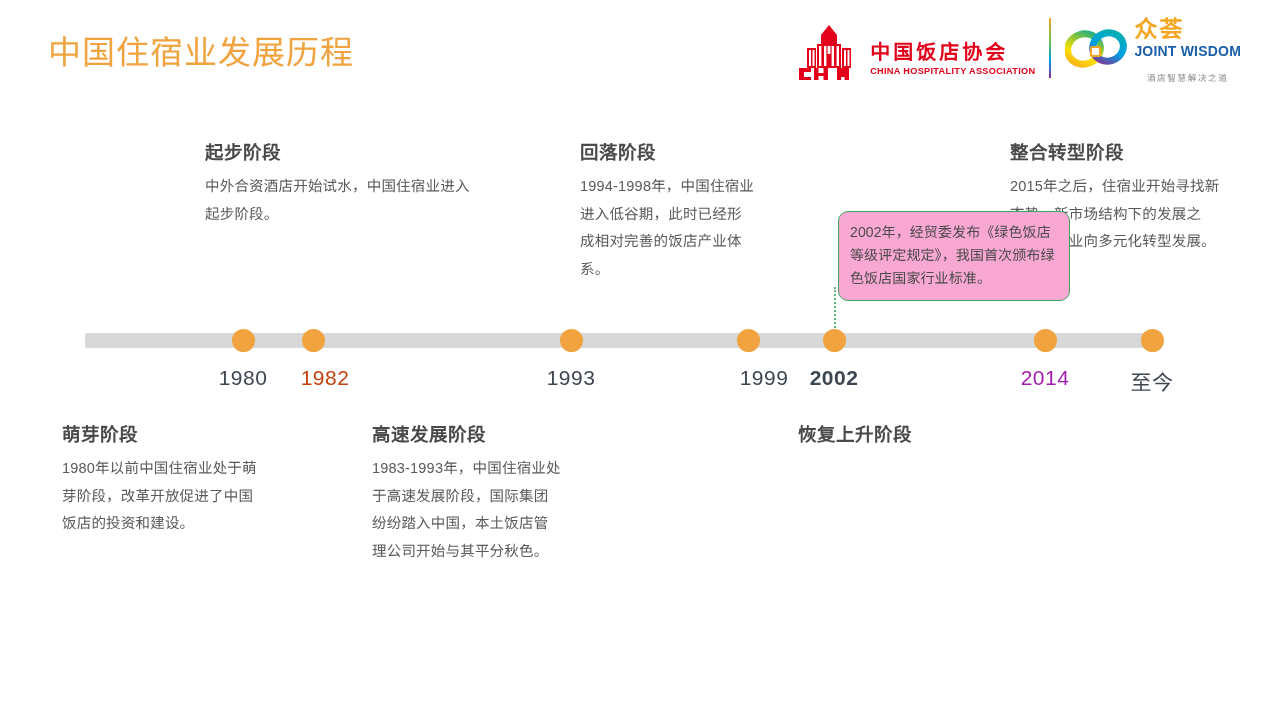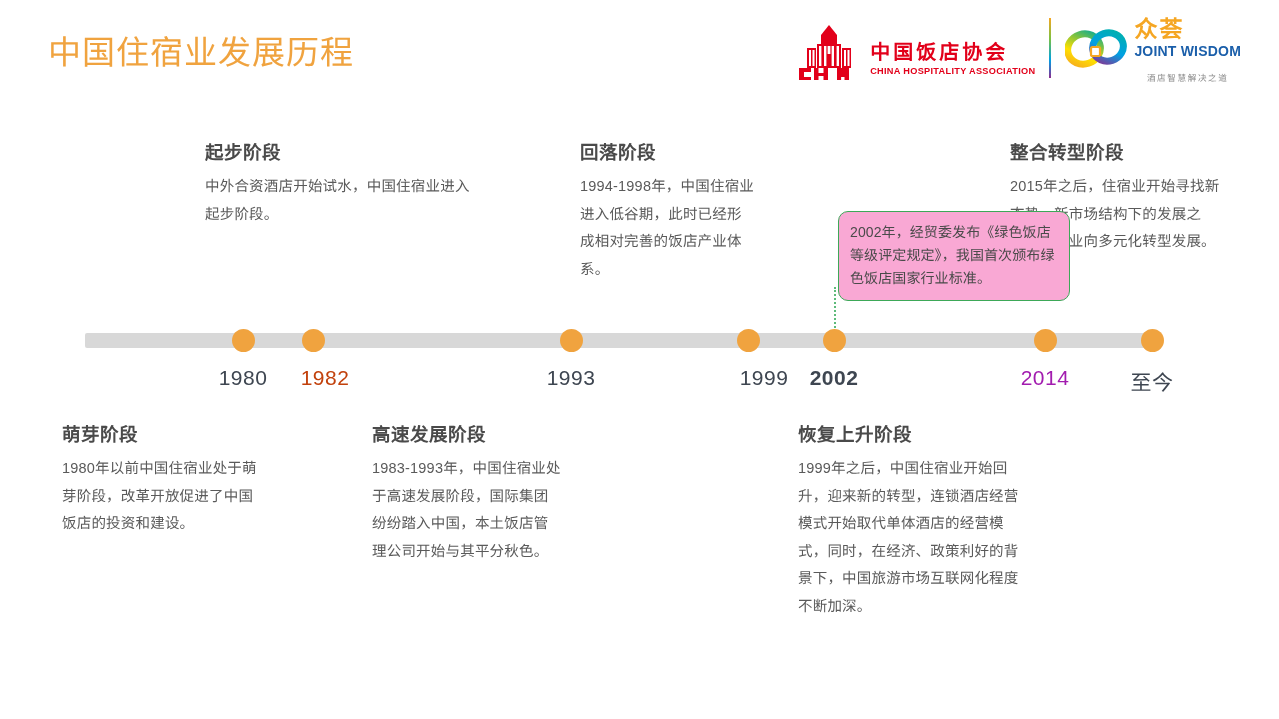--- a/index.html
+++ b/index.html
@@ -308,16 +308,15 @@
     <div class="phase-body">1980年以前中国住宿业处于萌芽阶段，改革开放促进了中国饭店的投资和建设。</div>
   </div>
 
   <div class="phase" style="left:372px; top:420px; width:190px;">
     <div class="phase-title">高速发展阶段</div>
     <div class="phase-body">1983-1993年，中国住宿业处于高速发展阶段，国际集团纷纷踏入中国，本土饭店管理公司开始与其平分秋色。</div>
   </div>
 
   <div class="phase" style="left:798px; top:420px; width:222px;">
     <div class="phase-title">恢复上升阶段</div>
-    <div class="phase-body">1999年之后，中国住宿业开始回升，迎来新的转型，连锁酒店经营模式开始取代单体酒店的经营模式，同时，在经济、政策利好的背景下，中国旅游市场互联网化程度不断加深。</div>
   </div>
 
 </div>
 
 </body></html>

